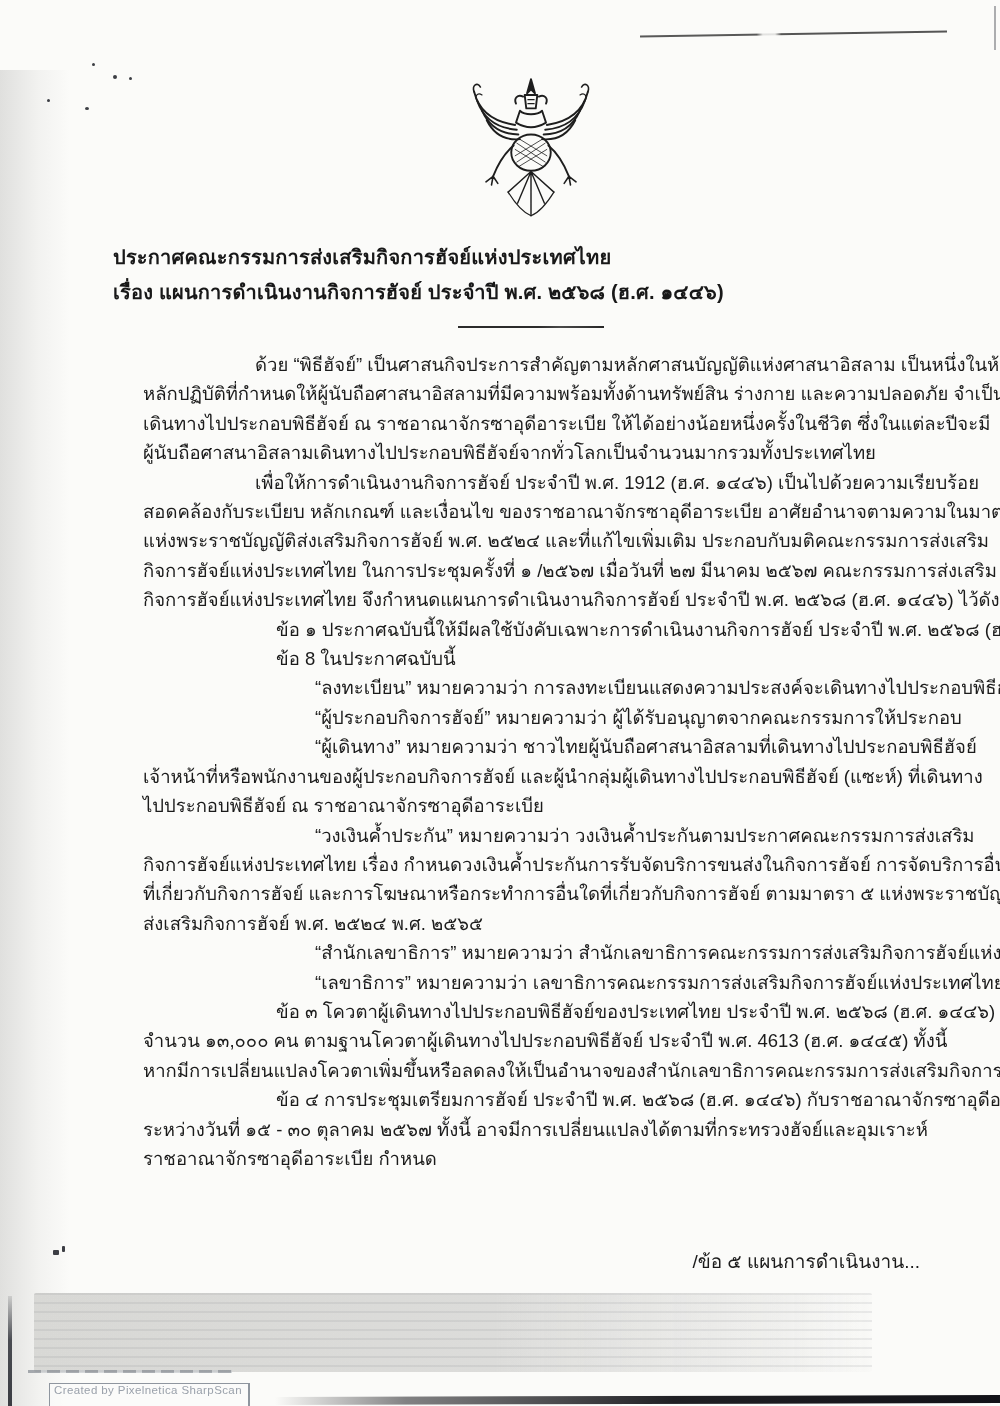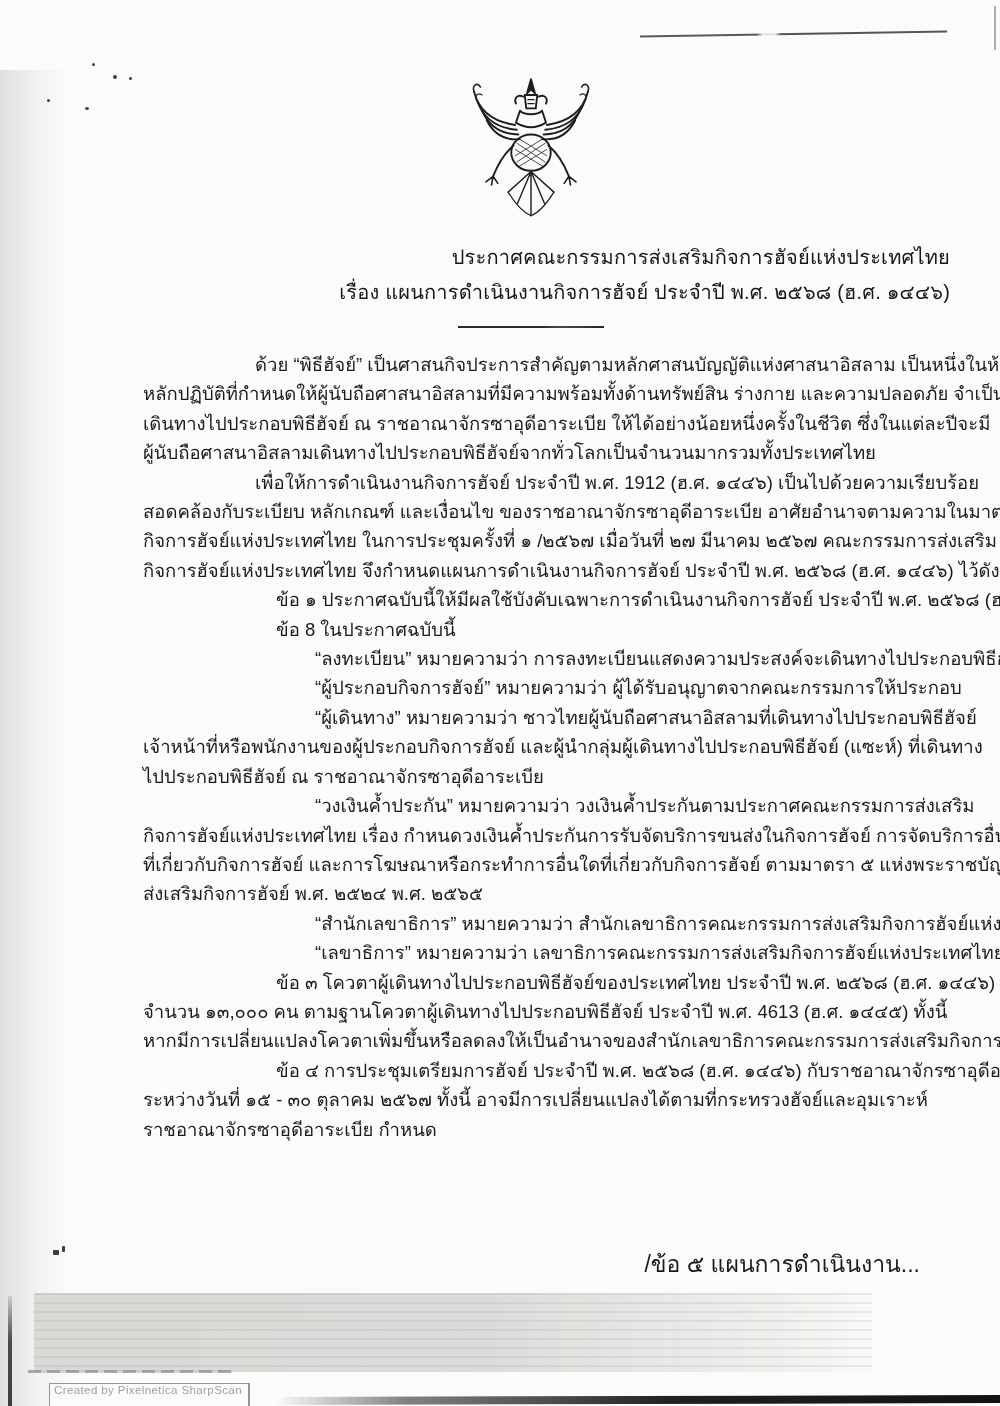--- a/index.html
+++ b/index.html
@@ -46,39 +46,39 @@
   .speck{position:absolute;background:#3c3e44;border-radius:50%;}
   .streak{
     position:absolute;left:28px;top:1370px;width:204px;height:3px;opacity:.65;
     background:repeating-linear-gradient(90deg,#7d838b 0 13px, #c2c6ca 13px 19px);
   }
   
   .emblem{position:absolute;left:452px;top:74px;width:158px;height:158px;}
   
   .title-block{
     position:absolute;left:113px;top:240px;width:837px;
-    text-align:right;font-size:20px;font-weight:normal;line-height:35px;
+    text-align:left;font-size:20px;font-weight:bold;line-height:35px;
     color:#181818;letter-spacing:.2px;
   }
   .divider{
     position:absolute;left:458px;top:326px;width:146px;height:2px;
     background:linear-gradient(90deg,#2b2b2b 0 55%, #4a4a4a 70%, #262626);
   }
   .body-block{
     position:absolute;left:143px;top:350px;width:780px;
     font-size:18.5px;line-height:29.4px;color:#1b1b1b;
   }
   .line{white-space:nowrap;}
   .ind-p{padding-left:112px;}
   .ind-k{padding-left:133px;}
   .ind-d{padding-left:172px;}
   .ind-n{padding-left:0;}
   .footer-note{
     position:absolute;left:143px;top:1246px;width:777px;
-    text-align:right;font-size:23px;color:#1b1b1b;
+    text-align:right;font-size:19px;color:#1b1b1b;
   }
   .watermark{
     position:absolute;left:49px;top:1383px;
     font-size:11.5px;letter-spacing:.4px;color:#9aa1ab;
     border:1.5px solid #8f969f;border-right-width:2.5px;
     padding:0 6px 15px 4px;background:rgba(252,252,250,.6);
     white-space:nowrap;
   }
 </style>
 </head>
@@ -147,20 +147,21 @@
   </div>
   <div class="divider"></div>
 
   <div class="body-block">
       <div class="line ind-p">ด้วย “พิธีฮัจย์” เป็นศาสนกิจประการสำคัญตามหลักศาสนบัญญัติแห่งศาสนาอิสลาม เป็นหนึ่งในห้า</div>
       <div class="line ind-n">หลักปฏิบัติที่กำหนดให้ผู้นับถือศาสนาอิสลามที่มีความพร้อมทั้งด้านทรัพย์สิน ร่างกาย และความปลอดภัย จำเป็นต้อง</div>
       <div class="line ind-n">เดินทางไปประกอบพิธีฮัจย์ ณ ราชอาณาจักรซาอุดีอาระเบีย ให้ได้อย่างน้อยหนึ่งครั้งในชีวิต ซึ่งในแต่ละปีจะมี</div>
       <div class="line ind-n">ผู้นับถือศาสนาอิสลามเดินทางไปประกอบพิธีฮัจย์จากทั่วโลกเป็นจำนวนมากรวมทั้งประเทศไทย</div>
       <div class="line ind-p">เพื่อให้การดำเนินงานกิจการฮัจย์ ประจำปี พ.ศ. 1912 (ฮ.ศ. ๑๔๔๖) เป็นไปด้วยความเรียบร้อย</div>
       <div class="line ind-n">สอดคล้องกับระเบียบ หลักเกณฑ์ และเงื่อนไข ของราชอาณาจักรซาอุดีอาระเบีย อาศัยอำนาจตามความในมาตรา ๑๑ (๒)</div>
+      <div class="line ind-n">แห่งพระราชบัญญัติส่งเสริมกิจการฮัจย์ พ.ศ. ๒๕๒๔ และที่แก้ไขเพิ่มเติม ประกอบกับมติคณะกรรมการส่งเสริม</div>
       <div class="line ind-n">กิจการฮัจย์แห่งประเทศไทย ในการประชุมครั้งที่ ๑ /๒๕๖๗ เมื่อวันที่ ๒๗ มีนาคม ๒๕๖๗ คณะกรรมการส่งเสริม</div>
       <div class="line ind-n">กิจการฮัจย์แห่งประเทศไทย จึงกำหนดแผนการดำเนินงานกิจการฮัจย์ ประจำปี พ.ศ. ๒๕๖๘ (ฮ.ศ. ๑๔๔๖) ไว้ดังต่อไปนี้</div>
       <div class="line ind-k">ข้อ ๑ ประกาศฉบับนี้ให้มีผลใช้บังคับเฉพาะการดำเนินงานกิจการฮัจย์ ประจำปี พ.ศ. ๒๕๖๘ (ฮ.ศ. ๑๔๔๖)</div>
       <div class="line ind-k">ข้อ 8 ในประกาศฉบับนี้</div>
       <div class="line ind-d">“ลงทะเบียน” หมายความว่า การลงทะเบียนแสดงความประสงค์จะเดินทางไปประกอบพิธีฮัจย์</div>
       <div class="line ind-d">“ผู้ประกอบกิจการฮัจย์” หมายความว่า ผู้ได้รับอนุญาตจากคณะกรรมการให้ประกอบ</div>
       <div class="line ind-d">“ผู้เดินทาง” หมายความว่า ชาวไทยผู้นับถือศาสนาอิสลามที่เดินทางไปประกอบพิธีฮัจย์</div>
       <div class="line ind-n">เจ้าหน้าที่หรือพนักงานของผู้ประกอบกิจการฮัจย์ และผู้นำกลุ่มผู้เดินทางไปประกอบพิธีฮัจย์ (แซะห์) ที่เดินทาง</div>
       <div class="line ind-n">ไปประกอบพิธีฮัจย์ ณ ราชอาณาจักรซาอุดีอาระเบีย</div>
       <div class="line ind-d">“วงเงินค้ำประกัน” หมายความว่า วงเงินค้ำประกันตามประกาศคณะกรรมการส่งเสริม</div>

